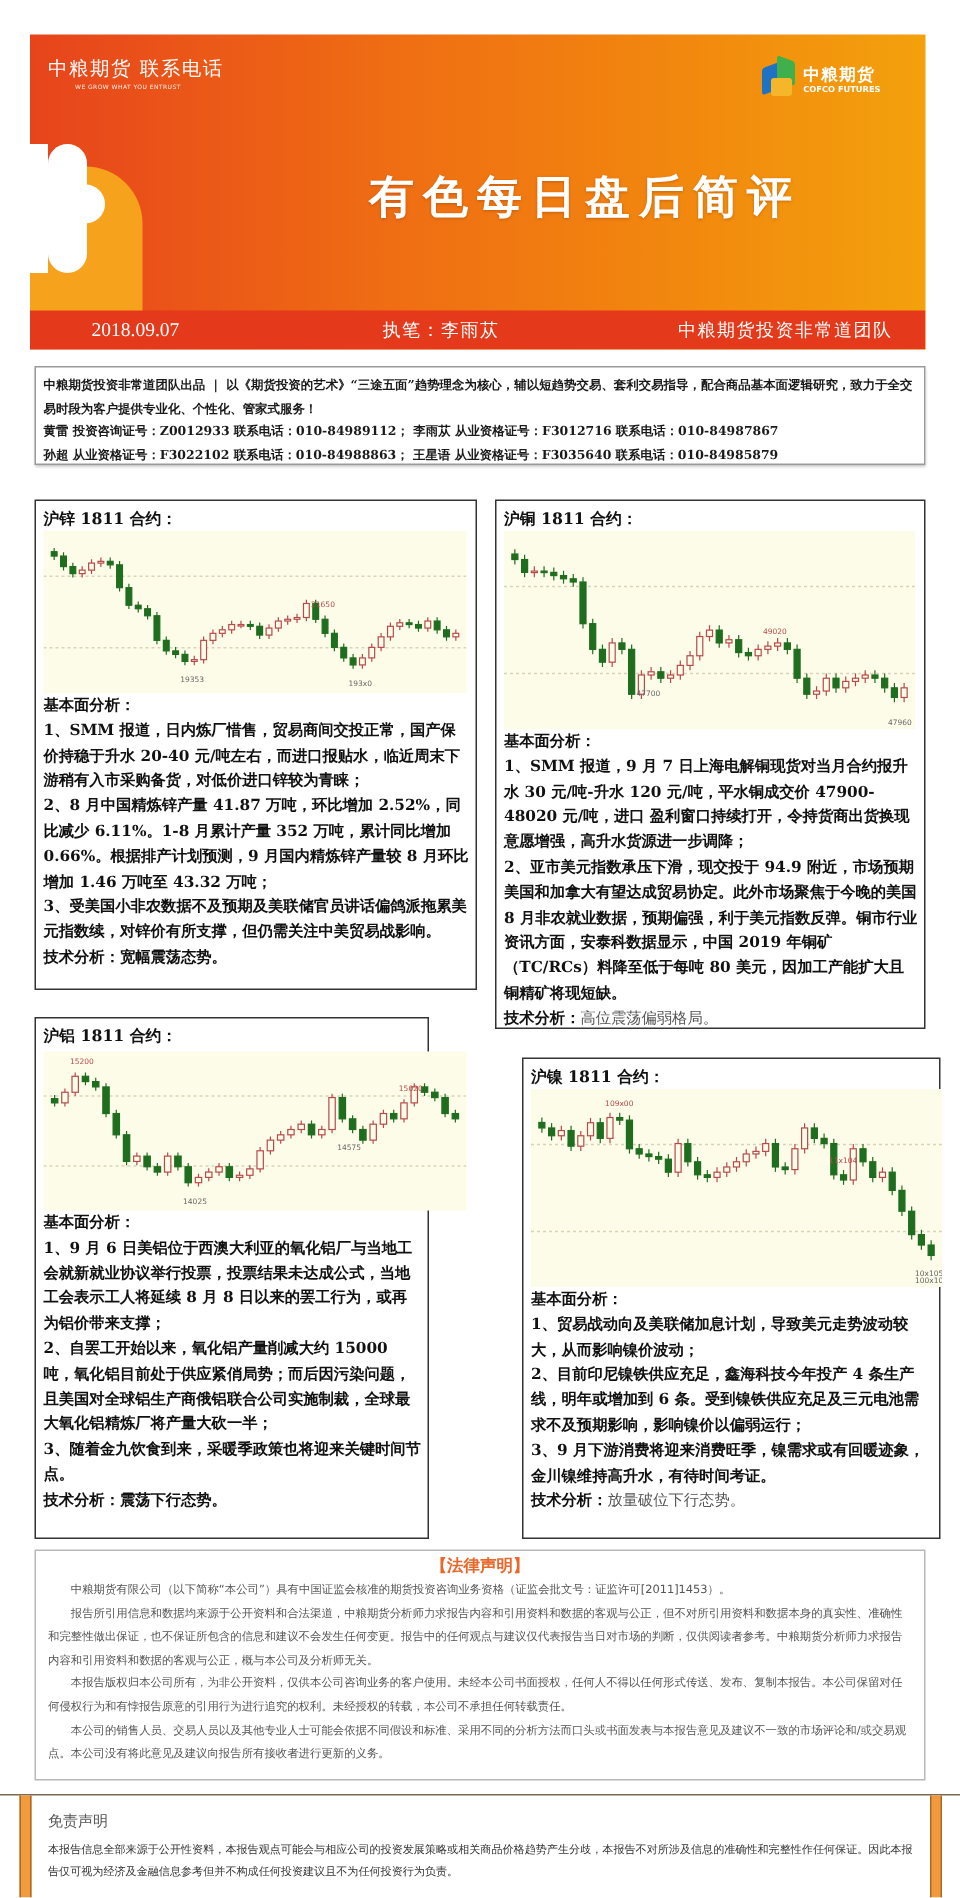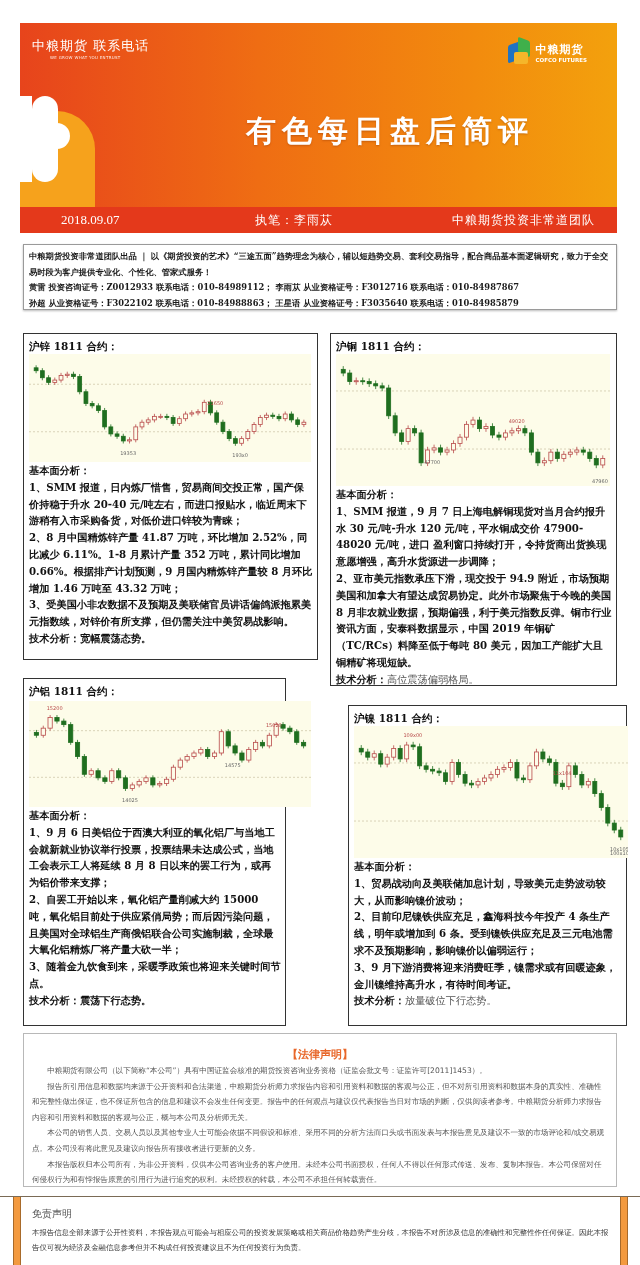--- a/index.html
+++ b/index.html
@@ -61,21 +61,21 @@
   .analysis .tech-value.light { font-weight: normal; color: #555; }
 
   #panel-zinc   { left: 23px;  top: 333px; width: 295px; height: 327px; }
   #panel-copper { left: 330px; top: 333px; width: 287px; height: 353px; }
   #panel-al     { left: 23px;  top: 678px; width: 263px; height: 348px; }
   #panel-ni     { left: 348px; top: 705px; width: 279px; height: 321px; }
 
   
   .legal {
     position: absolute; left: 23px; top: 1033px; width: 594px; height: 154px;
-    border: 1px solid #b8b8b8; padding: 14px 8px; font-family: "DejaVu Sans", sans-serif;
+    border: 1px solid #b8b8b8; padding: 3px 8px; font-family: "DejaVu Sans", sans-serif;
     font-size: 7.6px; line-height: 15.6px; color: #555;
   }
   .legal-title { text-align: center; color: #e8672a; font-size: 11px; font-weight: bold; line-height: 14px; margin-bottom: 1px; }
   .legal p { text-indent: 2em; }
 
   
   .disc-rule { position: absolute; left: 0; top: 1196px; width: 640px; height: 1px; background: #7a6a55; }
   .disc-bar-l { position: absolute; left: 13px; top: 1197px; width: 8px; height: 68px; background: #f39a3f; border-left: 1px solid #a86a2a; border-right: 1px solid #a86a2a; }
   .disc-bar-r { position: absolute; left: 620px; top: 1197px; width: 8px; height: 68px; background: #f39a3f; border-left: 1px solid #a86a2a; border-right: 1px solid #a86a2a; }
   .disclaimer { position: absolute; left: 32px; top: 1207px; width: 580px; font-family: "DejaVu Sans", sans-serif; color: #444; }
@@ -528,22 +528,22 @@
     <div>2、目前印尼镍铁供应充足，鑫海科技今年投产 4 条生产线，明年或增加到 6 条。受到镍铁供应充足及三元电池需求不及预期影响，影响镍价以偏弱运行；</div>
     <div>3、9 月下游消费将迎来消费旺季，镍需求或有回暖迹象，金川镍维持高升水，有待时间考证。</div>
     <div><span class="tech-label">技术分析：</span><span class="tech-value light">放量破位下行态势。</span></div>
   </div>
 </div>
 
 <div class="legal">
   <div class="legal-title">【法律声明】</div>
   <p>中粮期货有限公司（以下简称“本公司”）具有中国证监会核准的期货投资咨询业务资格（证监会批文号：证监许可[2011]1453）。</p>
   <p>报告所引用信息和数据均来源于公开资料和合法渠道，中粮期货分析师力求报告内容和引用资料和数据的客观与公正，但不对所引用资料和数据本身的真实性、准确性和完整性做出保证，也不保证所包含的信息和建议不会发生任何变更。报告中的任何观点与建议仅代表报告当日对市场的判断，仅供阅读者参考。中粮期货分析师力求报告内容和引用资料和数据的客观与公正，概与本公司及分析师无关。</p>
+  <p>本报告版权归本公司所有，为非公开资料，仅供本公司咨询业务的客户使用。未经本公司书面授权，任何人不得以任何形式传送、发布、复制本报告。本公司保留对任何侵权行为和有悖报告原意的引用行为进行追究的权利。未经授权的转载，本公司不承担任何转载责任。</p>
   <p>本公司的销售人员、交易人员以及其他专业人士可能会依据不同假设和标准、采用不同的分析方法而口头或书面发表与本报告意见及建议不一致的市场评论和/或交易观点。本公司没有将此意见及建议向报告所有接收者进行更新的义务。</p>
-  <p>本报告版权归本公司所有，为非公开资料，仅供本公司咨询业务的客户使用。未经本公司书面授权，任何人不得以任何形式传送、发布、复制本报告。本公司保留对任何侵权行为和有悖报告原意的引用行为进行追究的权利。未经授权的转载，本公司不承担任何转载责任。</p>
 </div>
 
 <div class="disc-rule"></div>
 <div class="disc-bar-l"></div>
 <div class="disc-bar-r"></div>
 <div class="disclaimer">
   <div class="t">免责声明</div>
   <div class="b">本报告信息全部来源于公开性资料，本报告观点可能会与相应公司的投资发展策略或相关商品价格趋势产生分歧，本报告不对所涉及信息的准确性和完整性作任何保证。因此本报告仅可视为经济及金融信息参考但并不构成任何投资建议且不为任何投资行为负责。</div>
 </div>
 

